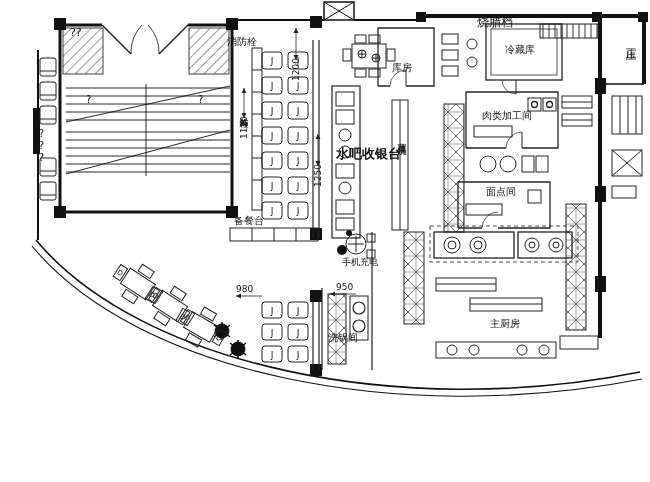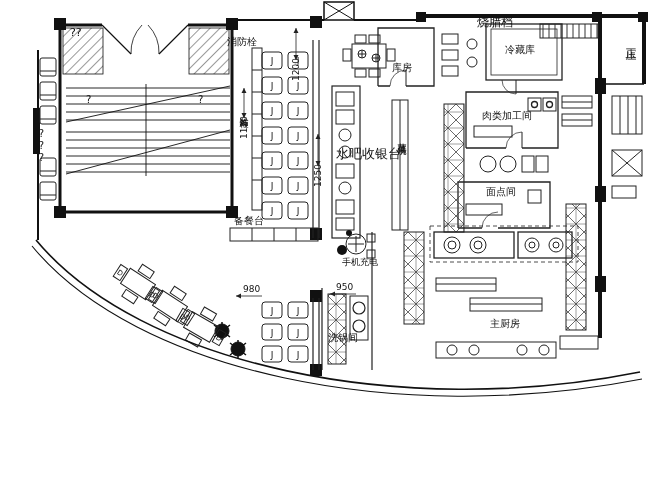--- a/index.html
+++ b/index.html
@@ -2,21 +2,21 @@
 <html><head>
 <meta charset="utf-8">
 <style>
   html,body{margin:0;padding:0;background:#fff;}
   .plan{position:relative;width:650px;height:482px;background:#fff;overflow:hidden;
         font-family:"DejaVu Sans","Liberation Sans",sans-serif;color:#111;}
   .plan svg{position:absolute;left:0;top:0;}
   .lbl{position:absolute;font-size:10px;line-height:1.1;white-space:nowrap;color:#111;}
   .v{writing-mode:vertical-rl;text-orientation:upright;letter-spacing:1px;}
   .rot{transform:rotate(-90deg) translateX(-100%);transform-origin:left top;}
-  .big{font-size:13px;font-weight:normal;}
+  .big{font-size:13px;font-weight:bold;}
   .small{font-size:9px;}
   .title{position:absolute;left:0;right:0;top:418px;text-align:center;
          font-family:"DejaVu Serif","Liberation Serif",serif;
          font-size:36px;font-weight:700;letter-spacing:4px;color:#000;}
 </style>
 </head>
 <body>
 
 <div class="plan">
 
@@ -367,21 +367,21 @@
 <div class="lbl" style="left:486px;top:186px;">面点间</div>
 <div class="lbl v small" style="left:238px;top:110px;">装饰柜</div>
 <div class="lbl" style="left:234px;top:215px;">备餐台</div>
 <div class="lbl small" style="left:342px;top:258px;">手机充电</div>
 <div class="lbl" style="left:328px;top:332px;">洗锅间</div>
 <div class="lbl" style="left:490px;top:318px;">主厨房</div>
 
 <div class="lbl rot small" style="left:292px;top:58px;">1200</div>
 <div class="lbl rot small" style="left:240px;top:116px;">1120</div>
 <div class="lbl rot small" style="left:314px;top:164px;">1250</div>
-<div class="lbl small" style="left:243px;top:285px;">980</div>
+<div class="lbl small" style="left:236px;top:285px;">980</div>
 <div class="lbl small" style="left:336px;top:283px;">950</div>
 
 <div class="lbl" style="left:70px;top:27px;font-size:11px;">??</div>
 <div class="lbl" style="left:86px;top:94px;">?</div>
 <div class="lbl" style="left:198px;top:94px;">?</div>
 <div class="lbl v" style="left:36px;top:128px;">???</div>
 
 
 </div>
 

